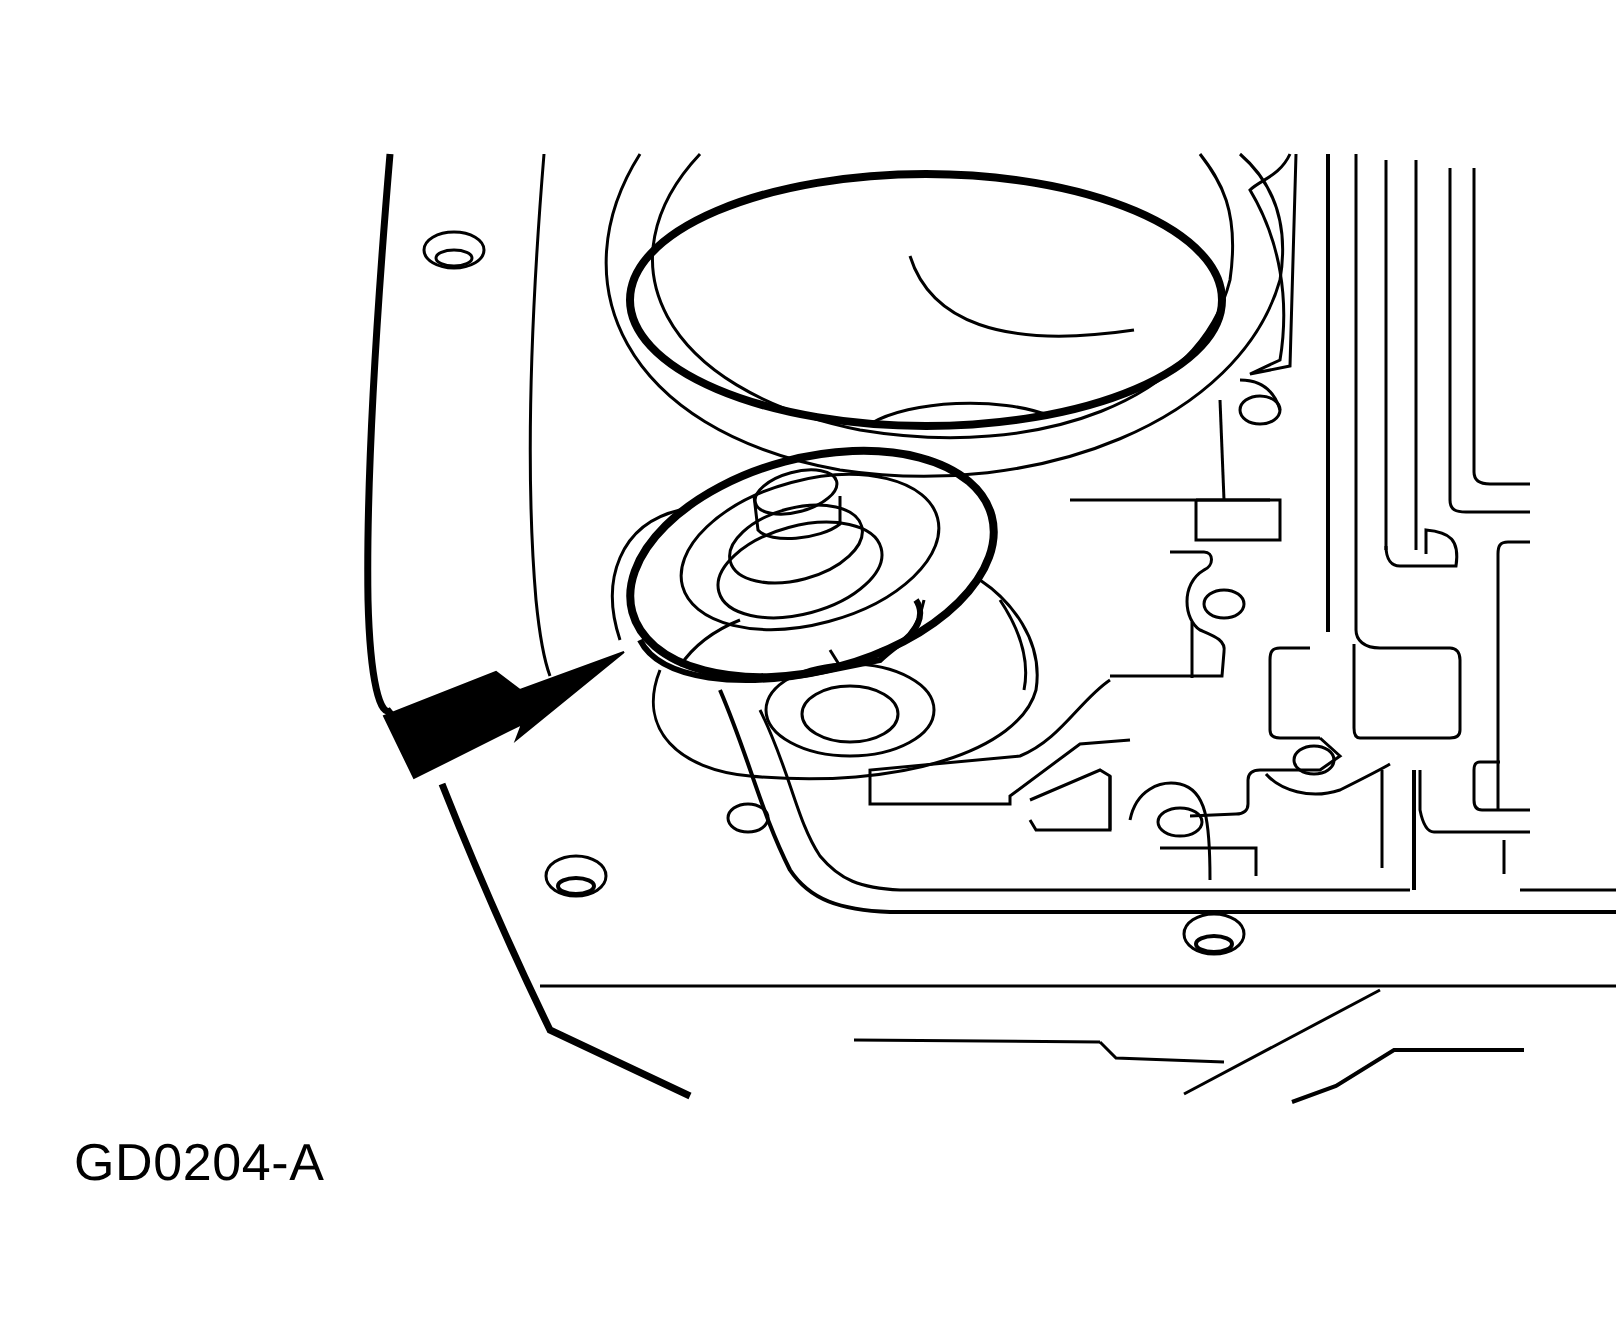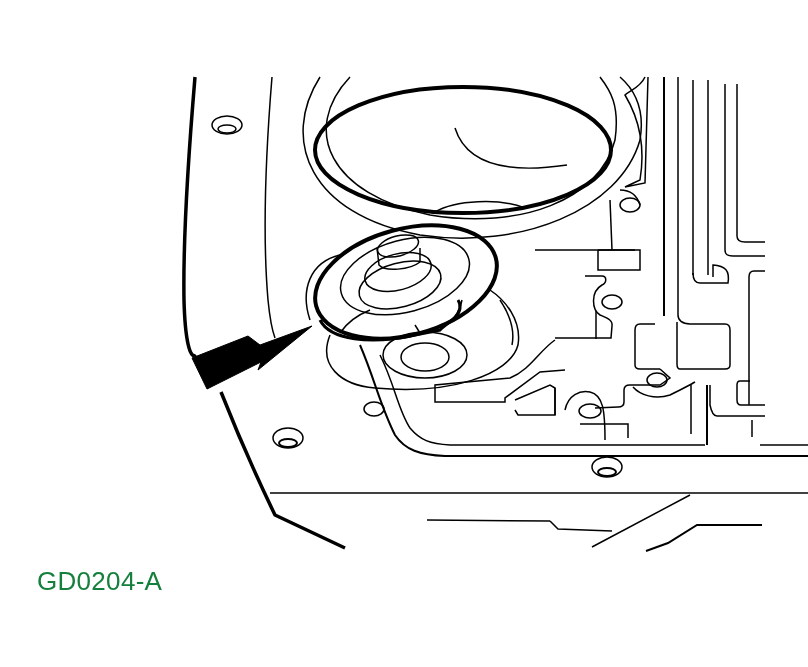--- a/index.html
+++ b/index.html
@@ -1,20 +1,20 @@
 <!DOCTYPE html>
 <html><head>
 <meta charset="utf-8">
 <style>
   html, body { margin:0; padding:0; background:#ffffff; }
   body { width:808px; height:667px; position:relative; overflow:hidden; }
   #drawing { position:absolute; left:0; top:0; width:808px; height:667px; }
   .label {
     position:absolute; left:37px; top:566px;
-    font-family:"Liberation Sans", sans-serif; font-size:26px; color:#15803d;
+    font-family:"Liberation Sans", sans-serif; font-size:26px; color:#000000;
     letter-spacing:0.3px;
   }
   svg path, svg line, svg ellipse, svg circle, svg polyline { fill:none; stroke:#000; }
 </style>
 </head>
 <body>
 
 <svg id="drawing" viewBox="0 0 808 667" xmlns="http://www.w3.org/2000/svg">
 
   <g>

